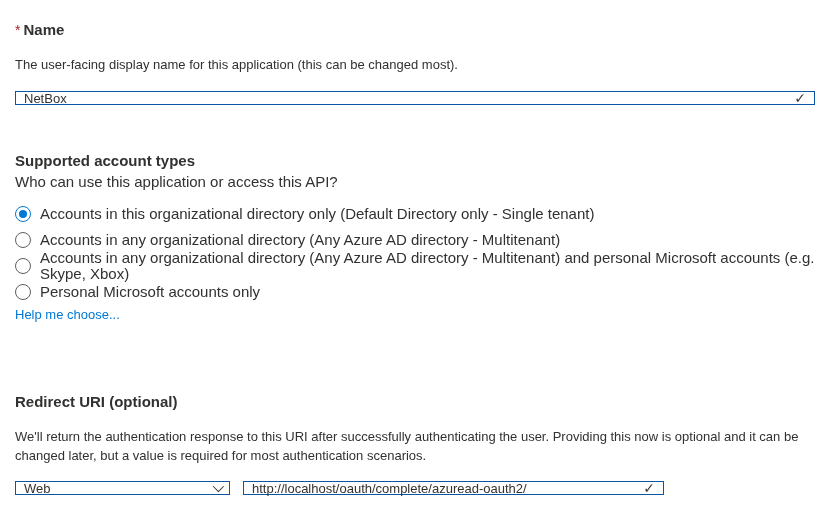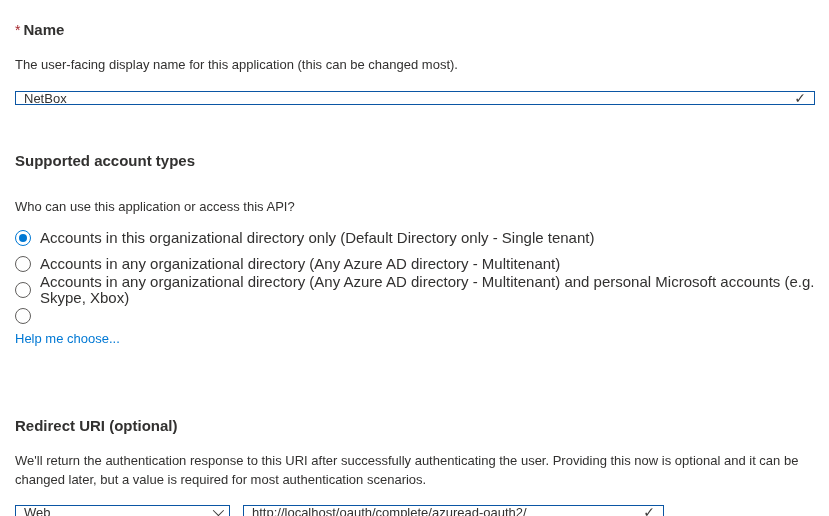--- a/index.html
+++ b/index.html
@@ -43,21 +43,21 @@
     line-height: 1;
     margin-left: 8px;
     flex: none;
   }
 
   .name-input { width: 800px; margin-top: 17px; }
   .name-heading { margin-top: 8px; display: flex; align-items: baseline; }
   .name-desc { margin-top: 16px; }
 
   .acct-heading { margin-top: 46px; }
-  .acct-question { margin-top: 28px; font-size: 13px; }
+  .acct-question { margin-top: 2px; font-size: 15px; }
 
   .radio-group { margin-top: 11px; }
   .radio-row {
     display: flex;
     align-items: center;
     height: 26px;
     cursor: pointer;
   }
   .radio-circle {
     width: 16px; height: 16px;
@@ -134,20 +134,21 @@
     <div class="radio-row">
       <span class="radio-circle"></span>
       <span class="radio-label">Accounts in any organizational directory (Any Azure AD directory - Multitenant)</span>
     </div>
     <div class="radio-row">
       <span class="radio-circle"></span>
       <span class="radio-label">Accounts in any organizational directory (Any Azure AD directory - Multitenant) and personal Microsoft accounts (e.g. Skype, Xbox)</span>
     </div>
     <div class="radio-row">
       <span class="radio-circle"></span>
+      <span class="radio-label">Personal Microsoft accounts only</span>
     </div>
   </div>
 
   <a class="help-link">Help me choose...</a>
 
   
   <div class="section-heading redirect-heading">Redirect URI (optional)</div>
 
   <div class="field-desc redirect-desc">We'll return the authentication response to this URI after successfully authenticating the user. Providing this now is optional and it can be changed later, but a value is required for most authentication scenarios.</div>
 

